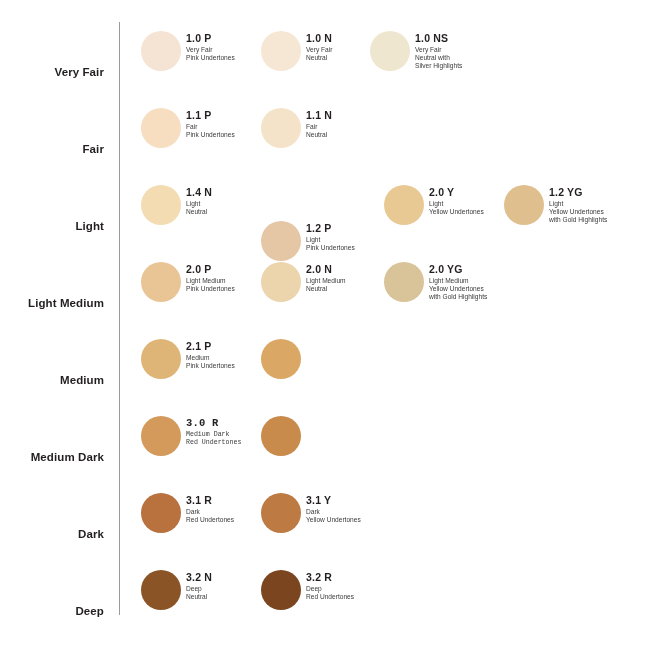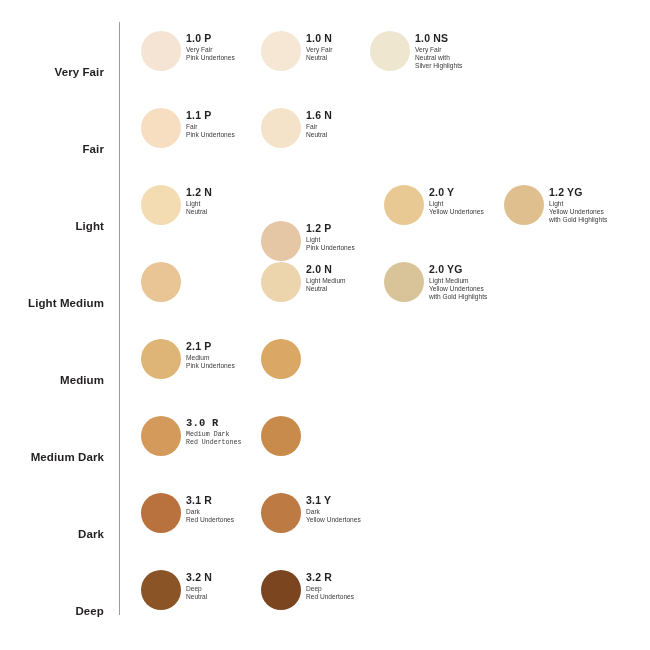--- a/index.html
+++ b/index.html
@@ -151,34 +151,34 @@
             <div class="dot" style="background: rgb(247, 222, 193);"></div>
             <div class="info">
               <div class="code">1.1 P</div>
               <div class="desc">Fair</div>
               <div class="desc" style="margin-top: 0px;">Pink Undertones</div>
             </div>
           </div>
           <div class="swatch" style="left: 120px;">
             <div class="dot" style="background: rgb(245, 227, 201);"></div>
             <div class="info">
-              <div class="code">1.6 N</div>
+              <div class="code">1.1 N</div>
               <div class="desc">Fair</div>
               <div class="desc" style="margin-top: 0px;">Neutral</div>
             </div>
           </div>
         </div>
       </div>
       <div class="row" style="top: 176px;">
         <div class="row-label">Light</div>
         <div class="swatches">
           <div class="swatch" style="left: 0px;">
             <div class="dot" style="background: rgb(244, 220, 178);"></div>
             <div class="info">
-              <div class="code">1.2 N</div>
+              <div class="code">1.4 N</div>
               <div class="desc">Light</div>
               <div class="desc" style="margin-top: 0px;">Neutral</div>
             </div>
           </div>
           <div class="swatch" style="left: 120px; margin-top: 36px;">
             <div class="dot" style="background: rgb(229, 198, 165);"></div>
             <div class="info">
               <div class="code">1.2 P</div>
               <div class="desc">Light</div>
               <div class="desc" style="margin-top: 0px;">Pink Undertones</div>
@@ -201,20 +201,25 @@
               <div class="desc" style="margin-top: 0px;">with Gold Highlights</div>
             </div>
           </div>
         </div>
       </div>
       <div class="row" style="top: 253px;">
         <div class="row-label">Light Medium</div>
         <div class="swatches">
           <div class="swatch" style="left: 0px;">
             <div class="dot" style="background: rgb(233, 197, 150);"></div>
+            <div class="info">
+              <div class="code">2.0 P</div>
+              <div class="desc">Light Medium</div>
+              <div class="desc" style="margin-top: 0px;">Pink Undertones</div>
+            </div>
           </div>
           <div class="swatch" style="left: 120px;">
             <div class="dot" style="background: rgb(236, 212, 173);"></div>
             <div class="info">
               <div class="code">2.0 N</div>
               <div class="desc">Light Medium</div>
               <div class="desc" style="margin-top: 0px;">Neutral</div>
             </div>
           </div>
           <div class="swatch" style="left: 243px;">

